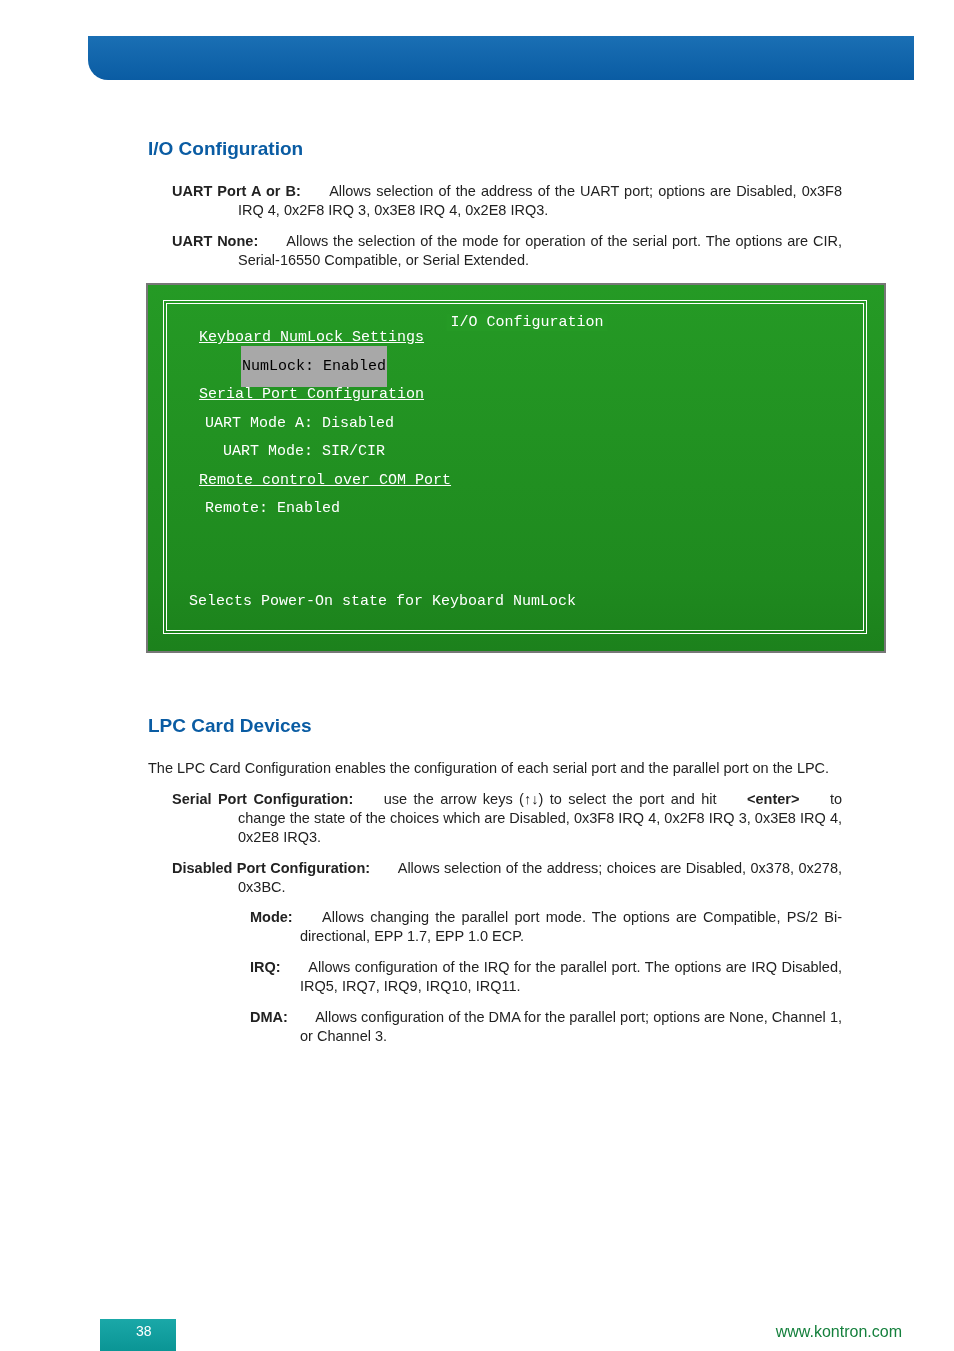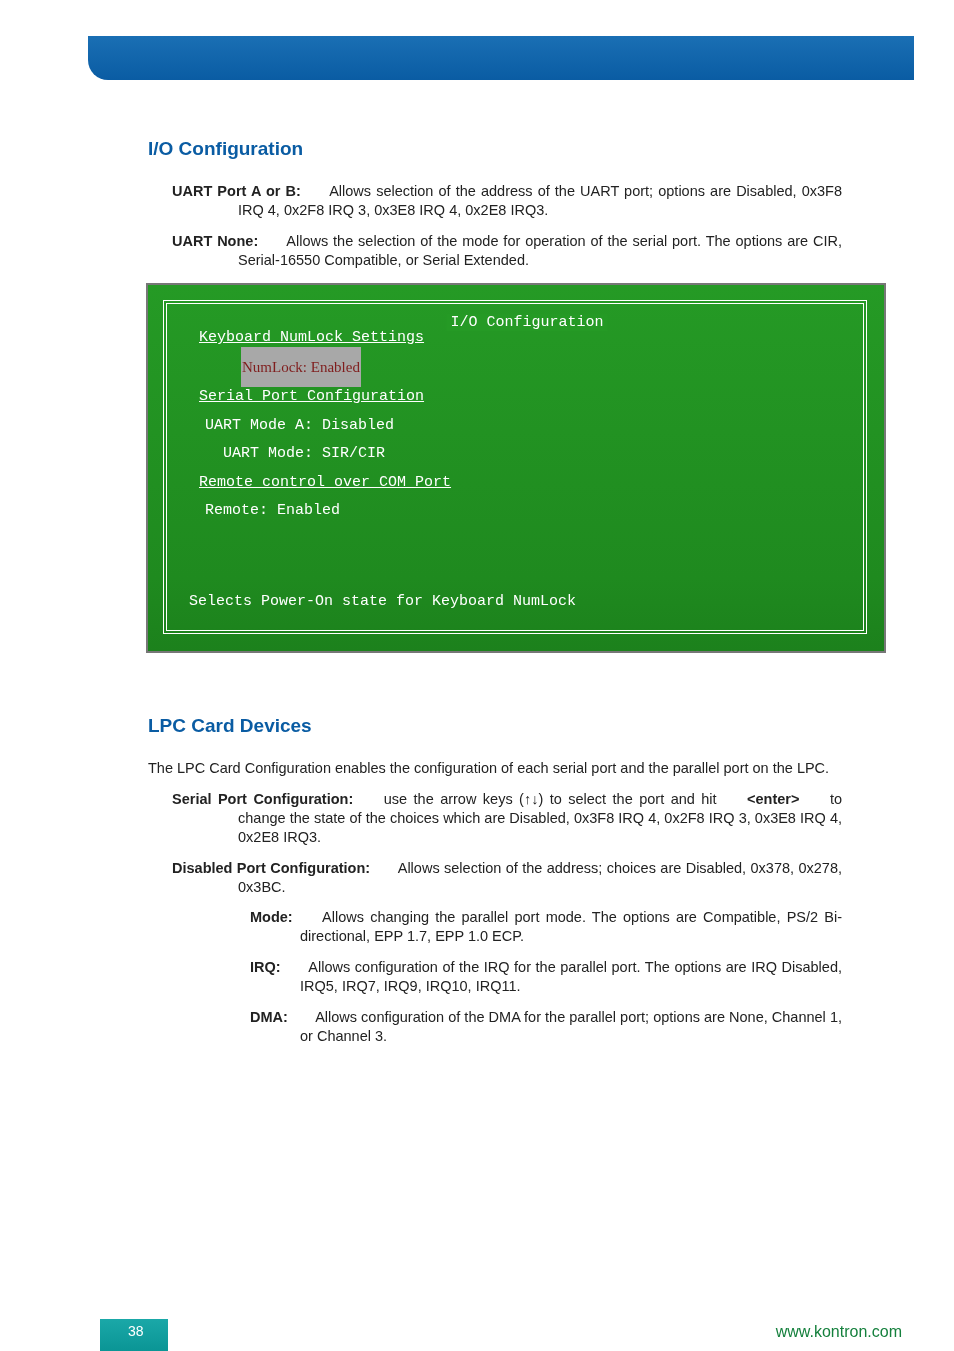--- a/index.html
+++ b/index.html
@@ -72,40 +72,40 @@
   }
   .bios-title {
     position: absolute;
     top: -2px;
     left: 50%;
     transform: translateX(-50%);
     background: #259a25;
     padding: 0 4px;
   }
   .bios-line { white-space: pre; line-height: 1.1; }
-  .bios-sel { background: #a8a8a8; color:#7f1d1d; padding:12px 1px;font-family:Liberation Serif, serif;}
+  .bios-sel { background: #a8a8a8; color:#000000; padding:12px 1px;}
   .bios-footer {
     position: absolute;
     left: 10px; bottom: 8px;
     white-space: pre;
   }
   
   .footer {
     position: absolute;
     bottom: 30px;
     left: 52px; right: 52px;
     height: 26px;
   }
   .footer-left {
     float:left;
     height: 32px;
     background: linear-gradient(to bottom, #1aa8a8, #0a9595);
     color:#fff;
     font-size: 14px;
-    padding: 4px 24px 4px 28px;
+    padding: 4px 24px 4px 36px;
   }
   .footer-right {
     float:right;
     font-size: 16px;
     padding-top: 4px;
     color:#15803d;
   }
 </style>
 </head>
 <body>

